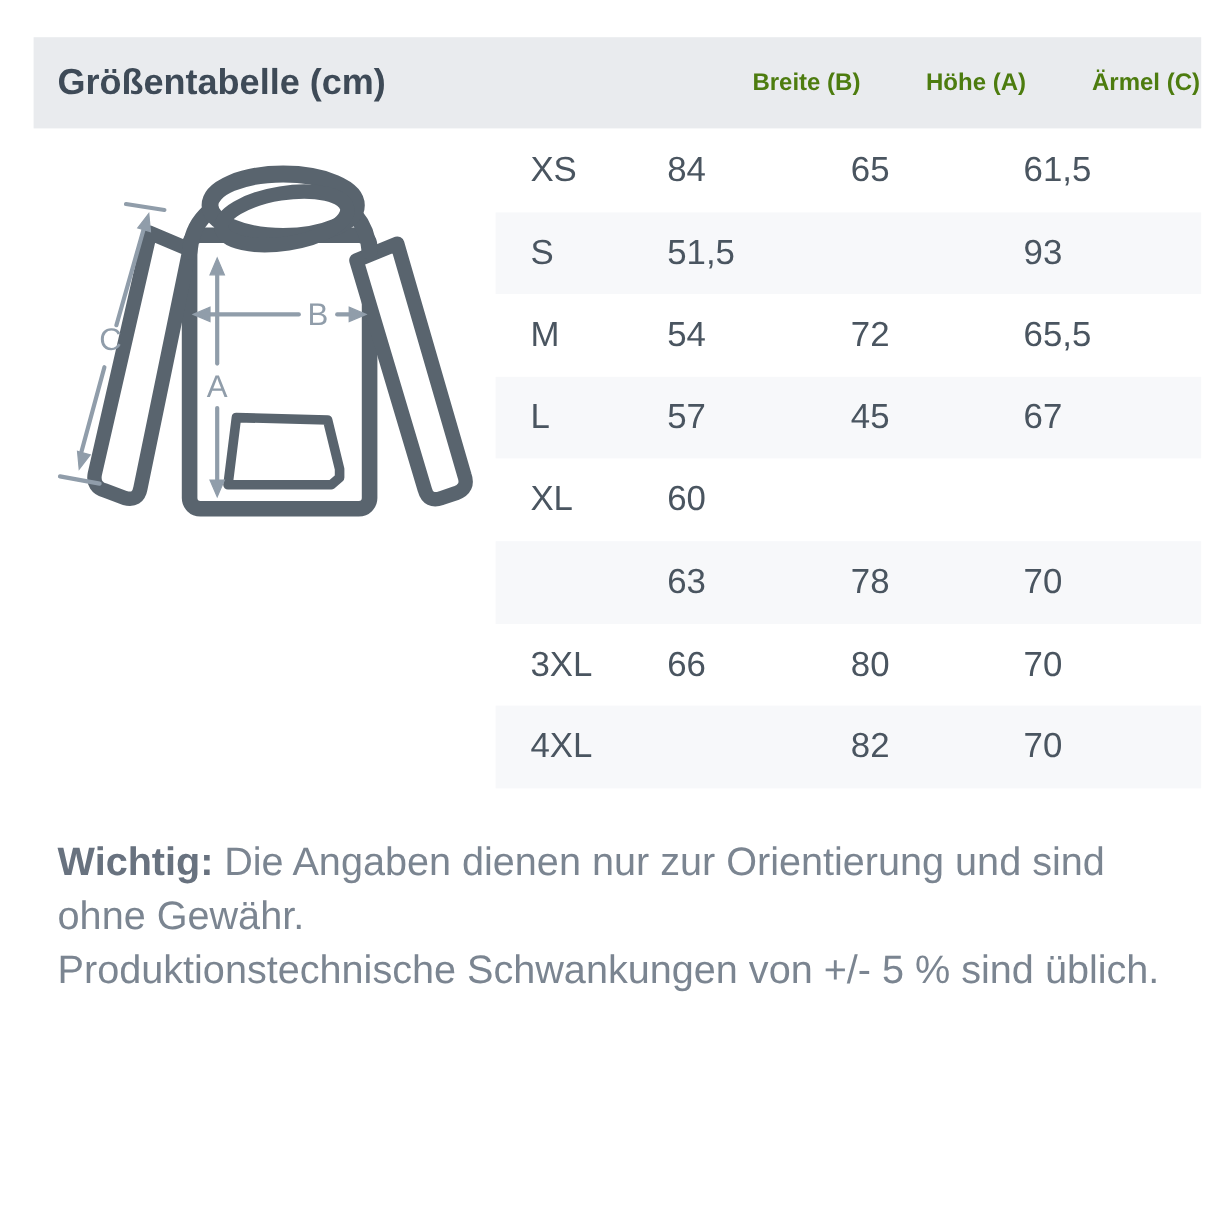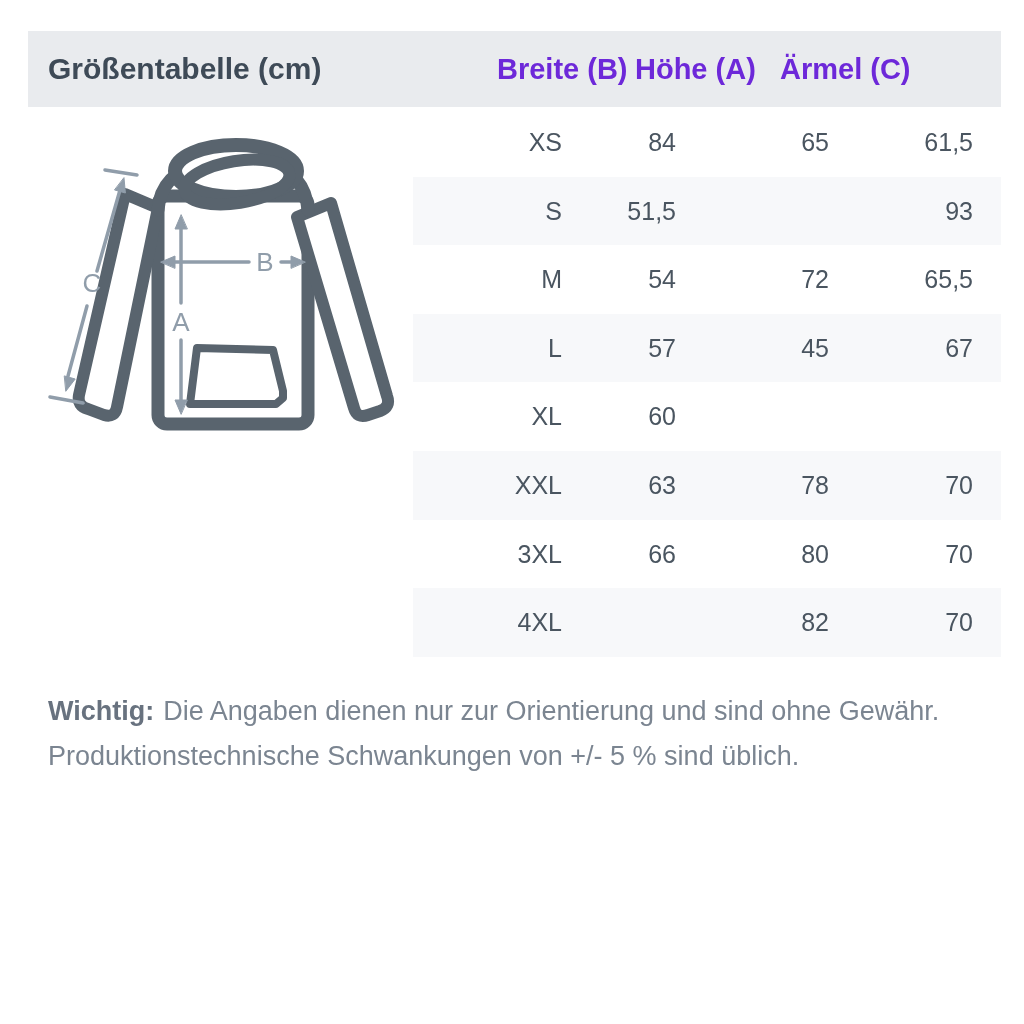--- a/index.html
+++ b/index.html
@@ -14,46 +14,46 @@
   .header-band{
     position:absolute;left:28px;top:31px;width:973px;height:76px;
     background:#e9ebee;
   }
   .page-title{
     position:absolute;left:20px;top:0;height:76px;line-height:76px;
     font-size:30px;font-weight:bold;color:#3e4a57;white-space:nowrap;
   }
   .col-header{
     position:absolute;top:0;height:76px;line-height:76px;width:220px;
-    text-align:left;font-size:29px;font-weight:bold;color:#6d28d9;white-space:nowrap;
+    text-align:right;font-size:20px;font-weight:bold;color:#4d7c0f;white-space:nowrap;
   }
   .col-breite{left:469px;}
   .col-hoehe{left:607px;}
   .col-aermel{left:752px;}
 
   
   .size-rows{position:absolute;left:413px;top:108px;width:588px;}
   .size-row{position:relative;height:68.6px;}
   .size-row.shaded{background:#f7f8fa;}
   .cell{
     position:absolute;top:0;height:68.6px;line-height:68.6px;width:120px;
-    text-align:right;font-size:25px;color:#4a5560;white-space:nowrap;
+    text-align:left;font-size:29px;color:#4a5560;white-space:nowrap;
   }
   .cell.c-size{left:29px;}
   .cell.c-breite{left:143px;}
   .cell.c-hoehe{left:296px;}
   .cell.c-aermel{left:440px;}
 
   
   .diagram{position:absolute;left:25px;top:118px;width:400px;height:335px;}
 
   
   .note{
     position:absolute;left:48px;top:662px;width:930px;
-    font-size:27px;line-height:45px;color:#7b8591;
+    font-size:33px;line-height:45px;color:#7b8591;
   }
   .note strong{color:#68727f;font-weight:bold;margin-right:9px;}
 </style>
 </head>
 <body>
 
 <div class="page">
 
   <div class="header-band">
     <div class="page-title">Größentabelle (cm)</div>
@@ -129,21 +129,20 @@
       <span class="cell c-size">L</span>
       <span class="cell c-breite">57</span>
       <span class="cell c-hoehe">45</span>
       <span class="cell c-aermel">67</span>
     </div>
     <div class="size-row">
       <span class="cell c-size">XL</span>
       <span class="cell c-breite">60</span>
     </div>
     <div class="size-row shaded">
-      <span class="cell c-size">XXL</span>
       <span class="cell c-breite">63</span>
       <span class="cell c-hoehe">78</span>
       <span class="cell c-aermel">70</span>
     </div>
     <div class="size-row">
       <span class="cell c-size">3XL</span>
       <span class="cell c-breite">66</span>
       <span class="cell c-hoehe">80</span>
       <span class="cell c-aermel">70</span>
     </div>

